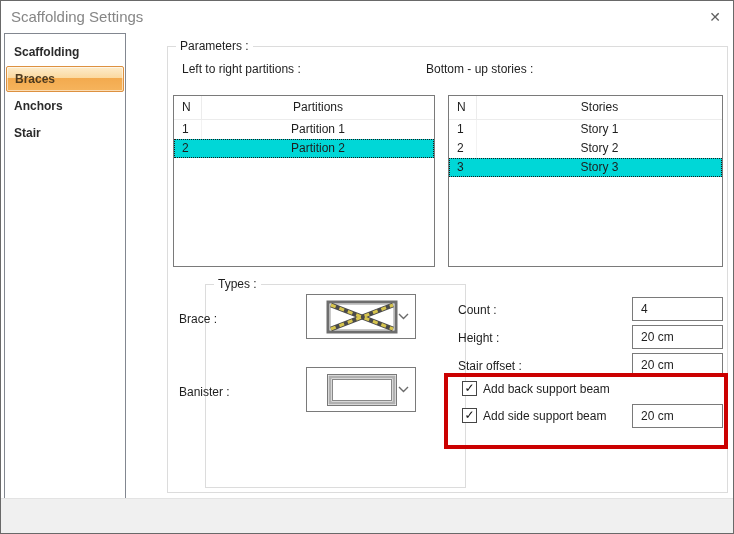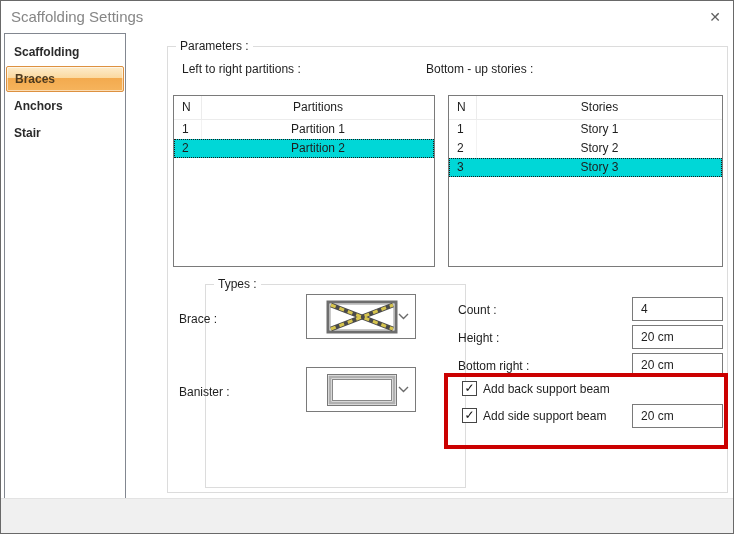--- a/index.html
+++ b/index.html
@@ -154,21 +154,21 @@
     </svg>
   </div>
 
 
   <div class="lbl" style="left:457px; top:302px;">Count :</div>
   <input class="field" style="left: 631px; top: 296px;" value="4">
 
   <div class="lbl" style="left:457px; top:330px;">Height :</div>
   <input class="field" style="left: 631px; top: 324px;" value="20 cm">
 
-  <div class="lbl" style="left:457px; top:358px;">Bottom right :</div>
+  <div class="lbl" style="left:457px; top:358px;">Stair offset :</div>
   <input class="field" style="left: 631px; top: 352px;" value="20 cm">
 
   <div class="cb" style="left:461px; top:380px;">
     <span>✓</span>
   </div>
   <div class="lbl" style="left:482px; top:381px;">Add back support beam</div>
 
   <div class="cb" style="left:461px; top:407px;">
     <span>✓</span>
   </div>

